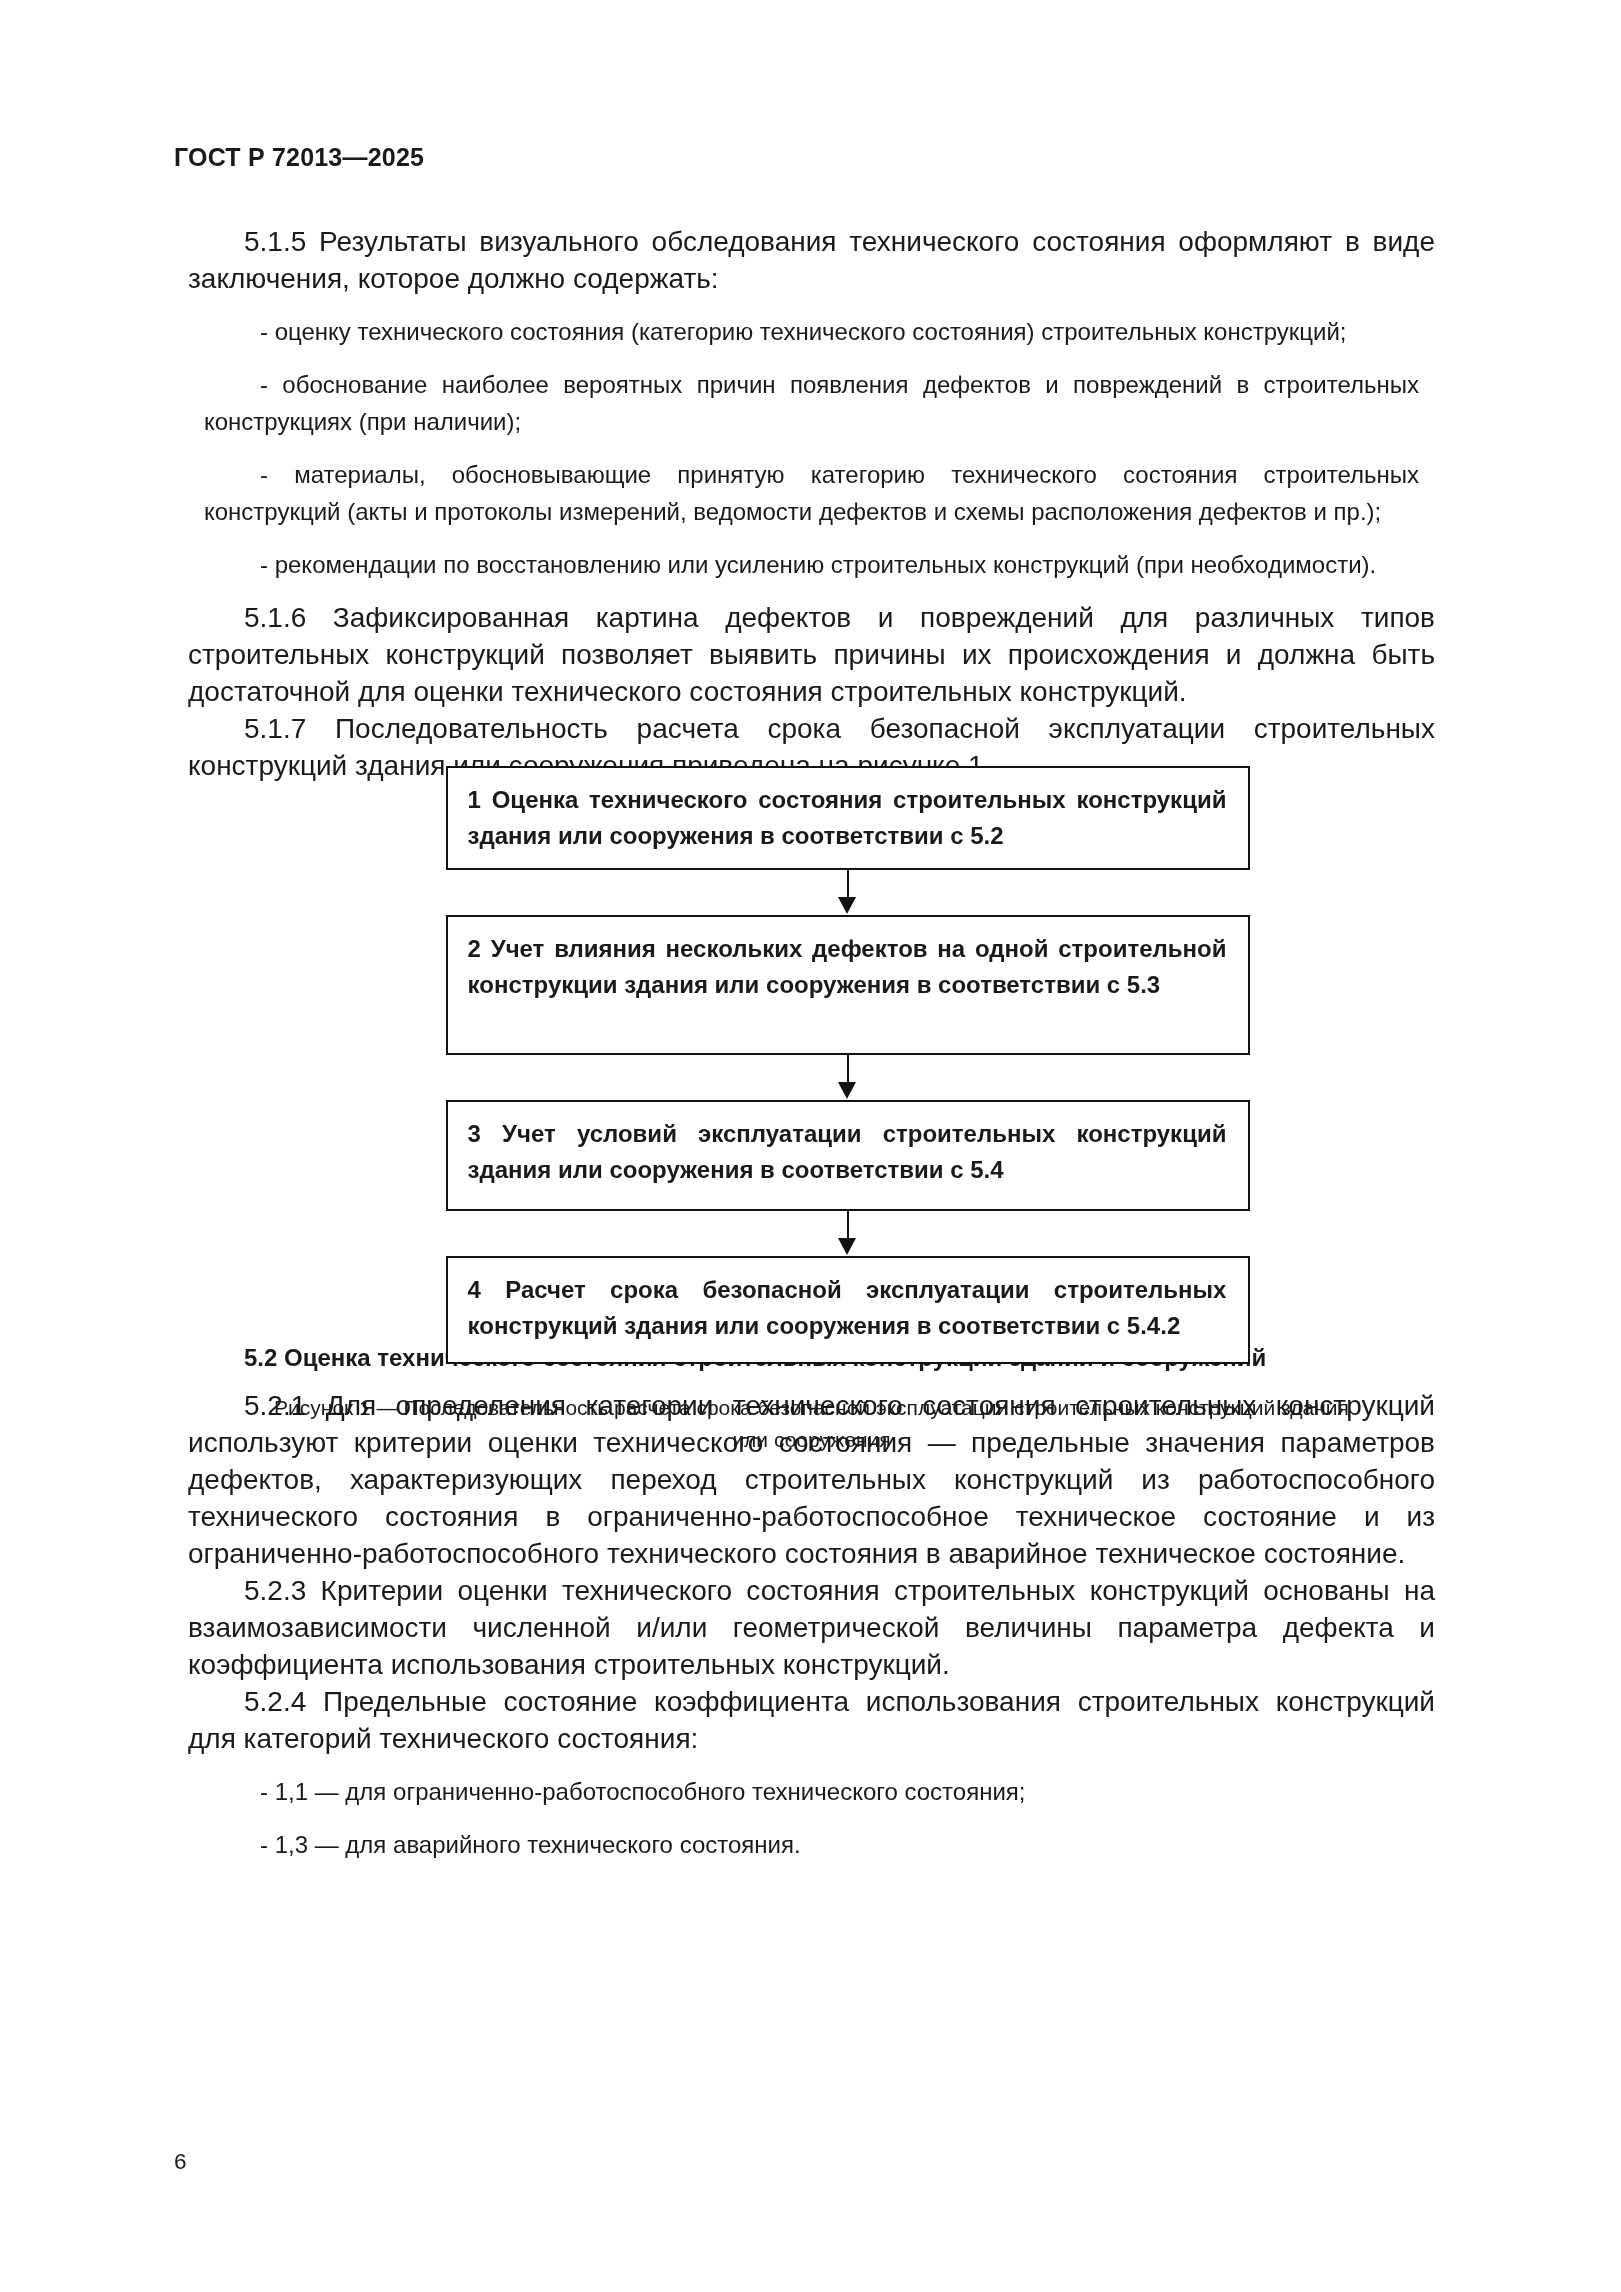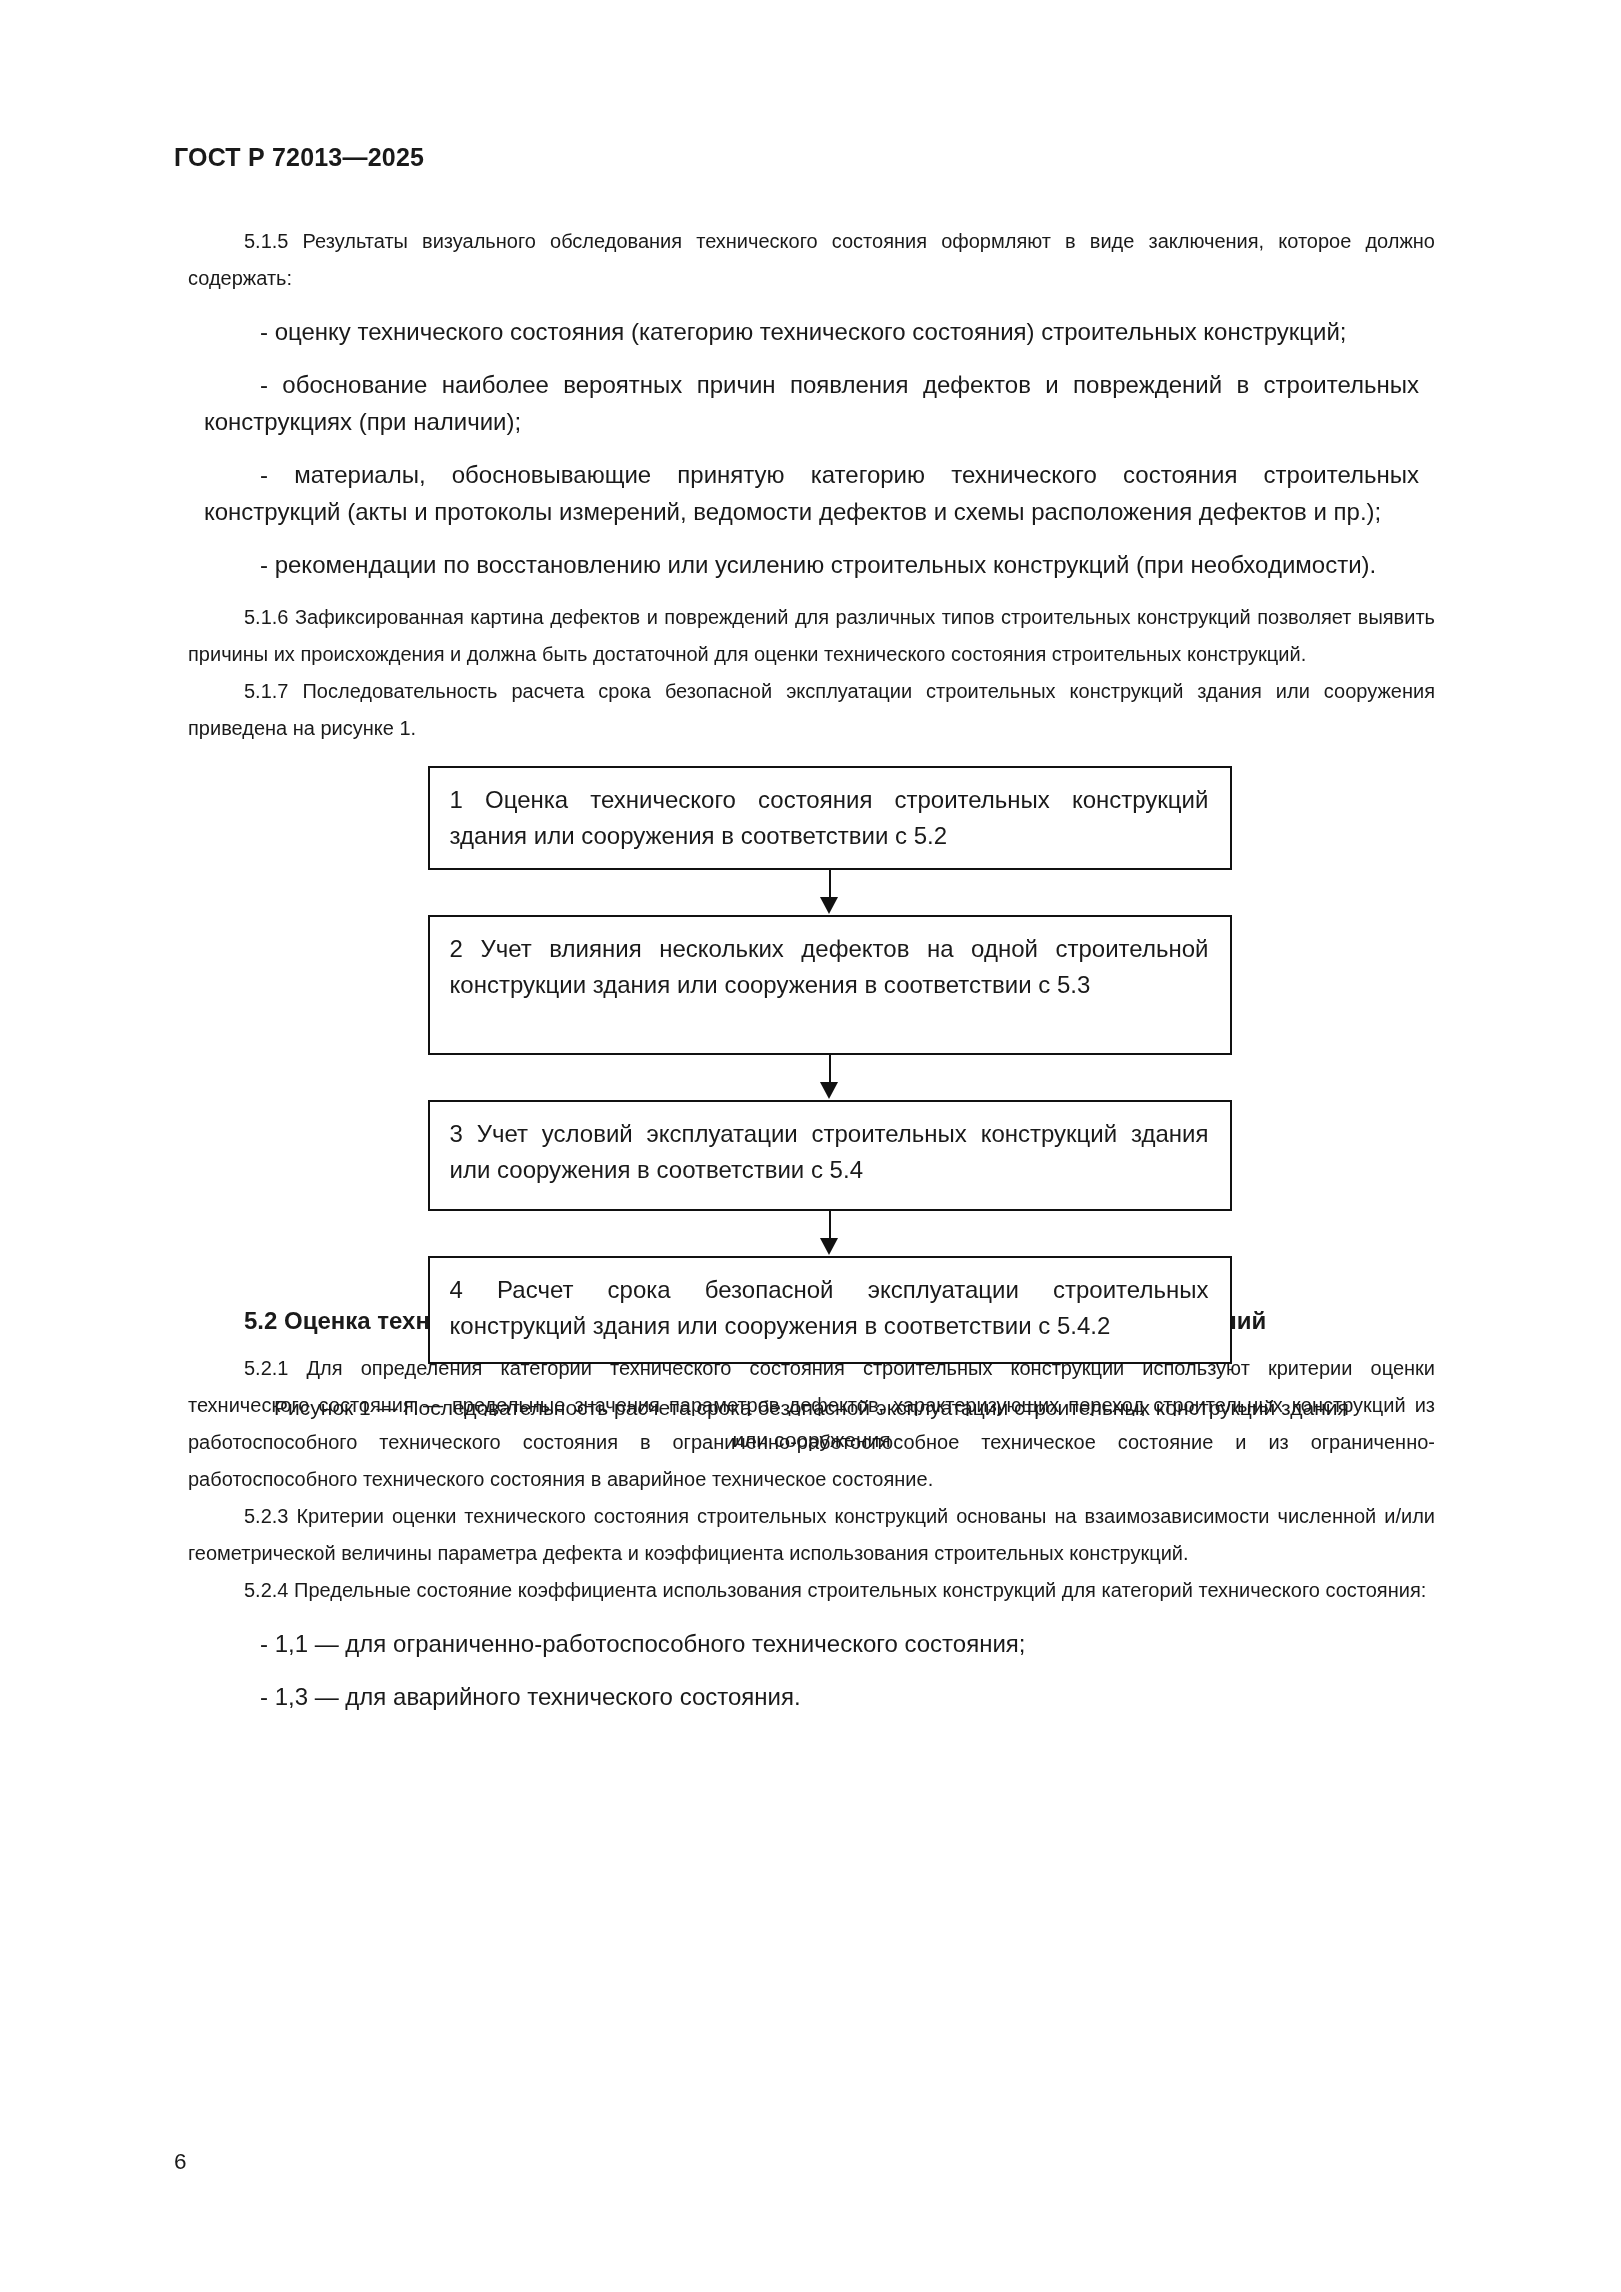--- a/index.html
+++ b/index.html
@@ -36,21 +36,21 @@
   
   .content {
     position: absolute;
     left: 188px;
     top: 223px;
     width: 1247px;
   }
 
   p.body-par {
     margin: 0;
-    font-size: 20px;
+    font-size: 28px;
     line-height: 37px;
     text-align: justify;
     text-align-last: left;
     text-indent: 56px;
     hyphens: manual;
   }
   p.dash-item {
     margin: 16px;
     font-size: 24px;
     line-height: 37px;
@@ -70,23 +70,24 @@
     text-indent: 56px;
     text-align: left;
   }
 
   .spacer-sm { height: 10.8px; }
   .spacer-md { height: 29px; }
 
   
   .flowchart {
     position: absolute;
-    left: 428px;
+    left: 446px;
     top: 766px;
     width: 804px;
+    font-weight: bold;
   }
   .flow-box {
     border: 2.9px solid #111111;
     box-sizing: border-box;
     padding: 13.7px 21.6px 13.7px 19.6px;
     background: #ffffff;
   }
   .flow-box .flow-text {
     font-size: 24px;
     line-height: 36px;

